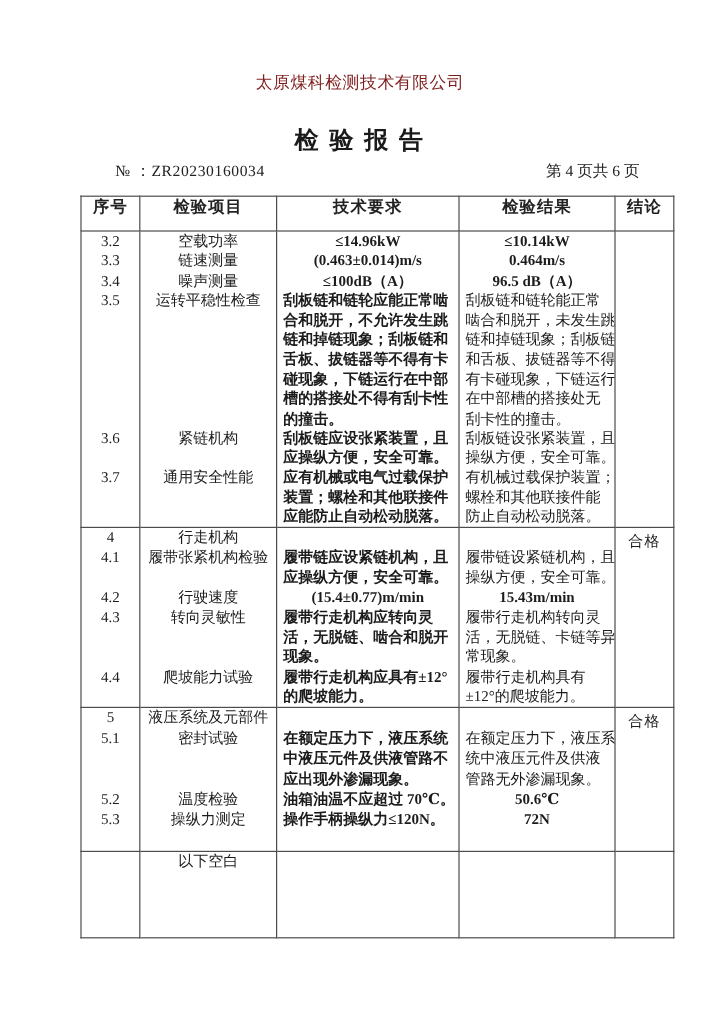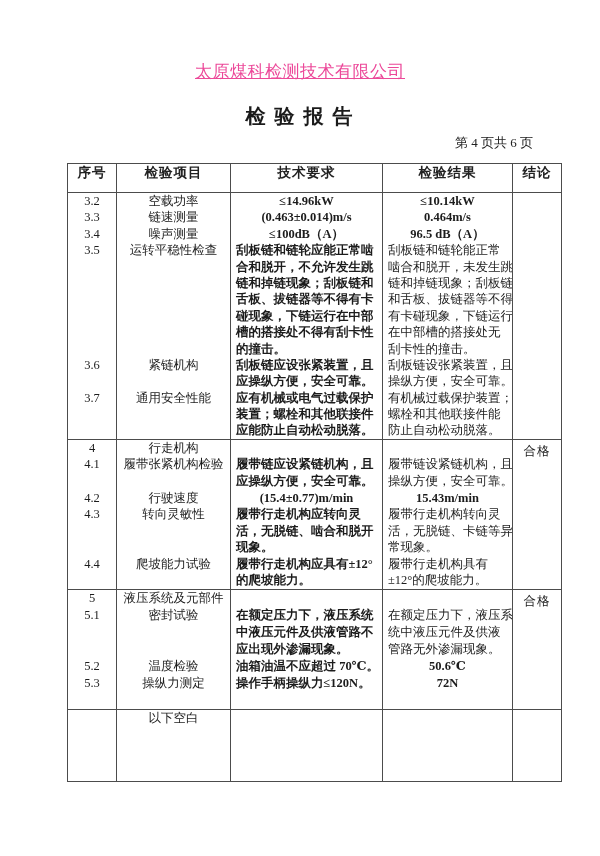--- a/index.html
+++ b/index.html
@@ -8,21 +8,21 @@
     background:#ffffff;
     font-family:"Liberation Serif","DejaVu Serif",serif;
     color:#1c1c1c;
     position:relative;
     overflow:hidden;
   }
   .page{position:absolute;inset:0;}
 
   .company{
     position:absolute;top:60px;left:0;width:100%;
-    text-align:center;font-size:17px;letter-spacing:.5px;color:#ec4899;text-decoration:underline;
+    text-align:center;font-size:14px;letter-spacing:.5px;color:#7f1d1d;
   }
   .report-title{
     position:absolute;top:103px;left:0;width:100%;
     text-align:center;font-size:20px;font-weight:bold;letter-spacing:2px;color:#1a1a1a;
   }
   .meta-row{
     position:absolute;top:134px;left:68px;width:465px;height:20px;font-size:13px;color:#222;
   }
   .report-no{position:absolute;left:28px;top:0;letter-spacing:.5px;}
   .page-info{position:absolute;right:0;top:0;}
@@ -59,20 +59,21 @@
 </style>
 </head>
 <body>
 
 <div class="page">
 
   <div class="company">太原煤科检测技术有限公司</div>
   <div class="report-title">检 验 报 告</div>
 
   <div class="meta-row">
+    <span class="report-no">№ ：ZR20230160034</span>
     <span class="page-info">第 4 页共 6 页</span>
   </div>
 
   <table class="rpt">
     <colgroup>
       <col style="width:49px">
         <col style="width:114px">
         <col style="width:152px">
         <col style="width:130px">
         <col style="width:49px">

